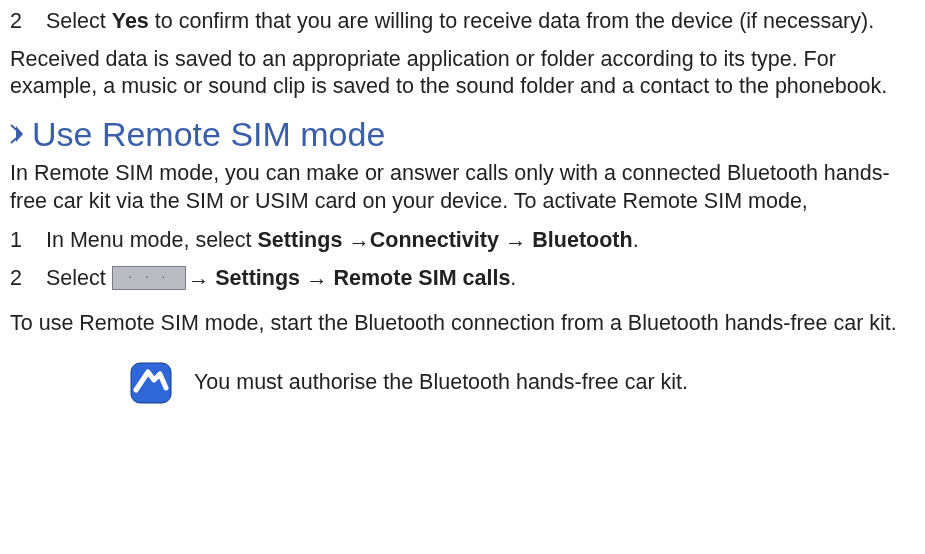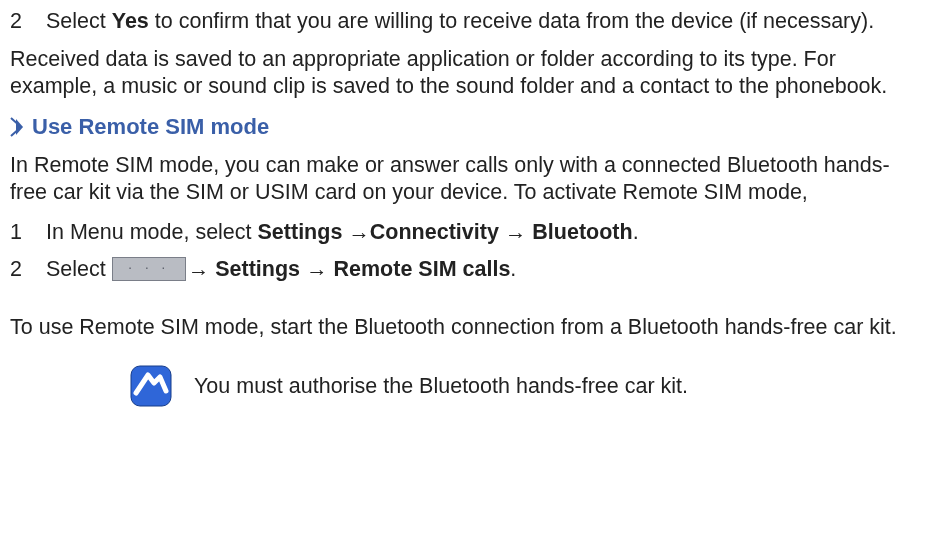--- a/index.html
+++ b/index.html
@@ -24,22 +24,22 @@
     }
     .sect-caret {
       color: #3a5fa8;
       font-size: 22px;
       margin-right: 8px;
       display: inline-flex;
     }
     .sect-caret svg { width: 14px; height: 20px; }
     .sect-title {
       color: #3a5fa8;
-      font-weight: 700;
-      font-size: 22px;
+      font-weight: 400;
+      font-size: 34px;
     }
     .inline-glyph {
       display: inline-block;
       width: 74px; height: 24px;
       background: #b9bcc3;
       border: 1px solid #7a7e88;
       vertical-align: text-bottom;
       margin: 0 2px 0 0;
       position: relative;
     }
@@ -81,37 +81,37 @@
 <div class="section-head">
   <span class="sect-caret">
     <svg viewBox="0 0 14 20">
       <path d="M1 1 L11 10 L1 19" fill="none" stroke="#3a5fa8" stroke-width="2"></path>
       <path d="M6 2 L13 10 L6 18 Z" fill="#3a5fa8"></path>
     </svg>
   </span>
   <span class="sect-title">Use Remote SIM mode</span>
 </div>
 
-<p class="para" style="margin-top:11px">In Remote SIM mode, you can make or answer calls only with a connected Bluetooth hands-free car kit via the SIM or USIM card on your device. To activate Remote SIM mode,</p>
+<p class="para" style="margin-top:4px">In Remote SIM mode, you can make or answer calls only with a connected Bluetooth hands-free car kit via the SIM or USIM card on your device. To activate Remote SIM mode,</p>
 
 <div class="ol-row">
   <div class="ol-num">1</div>
   <div class="ol-body">
     <span>In Menu mode, select </span><span class="bold">Settings </span><span>→</span><span class="bold">Connectivity </span><span>→ </span><span class="bold">Bluetooth</span><span>.</span>
   </div>
 </div>
 
 <div class="ol-row">
   <div class="ol-num">2</div>
   <div class="ol-body">
     <span>Select  </span><span class="inline-glyph"></span><span class="bold">→ </span><span class="bold">Settings </span><span>→ </span><span class="bold">Remote SIM calls</span><span>.</span>
   </div>
 </div>
 
-<p class="para" style="margin-top:30px">To use Remote SIM mode, start the Bluetooth connection from a Bluetooth hands-free car kit.</p>
+<p class="para" style="margin-top:18px">To use Remote SIM mode, start the Bluetooth connection from a Bluetooth hands-free car kit.</p>
 
 <div class="note-row">
   <span class="note-icon">
     <svg viewBox="0 0 42 42">
       <rect x="1" y="1" width="40" height="40" rx="9" ry="9" fill="#2f66d8" stroke="#173d8a" stroke-width="1"></rect>
       <path d="M6 28 L18 10 L24 18 L30 12 L36 26" fill="none" stroke="#ffffff" stroke-width="5" stroke-linecap="round" stroke-linejoin="round"></path>
     </svg>
   </span>
   <span>You must authorise the Bluetooth hands-free car kit.</span>
 </div>

